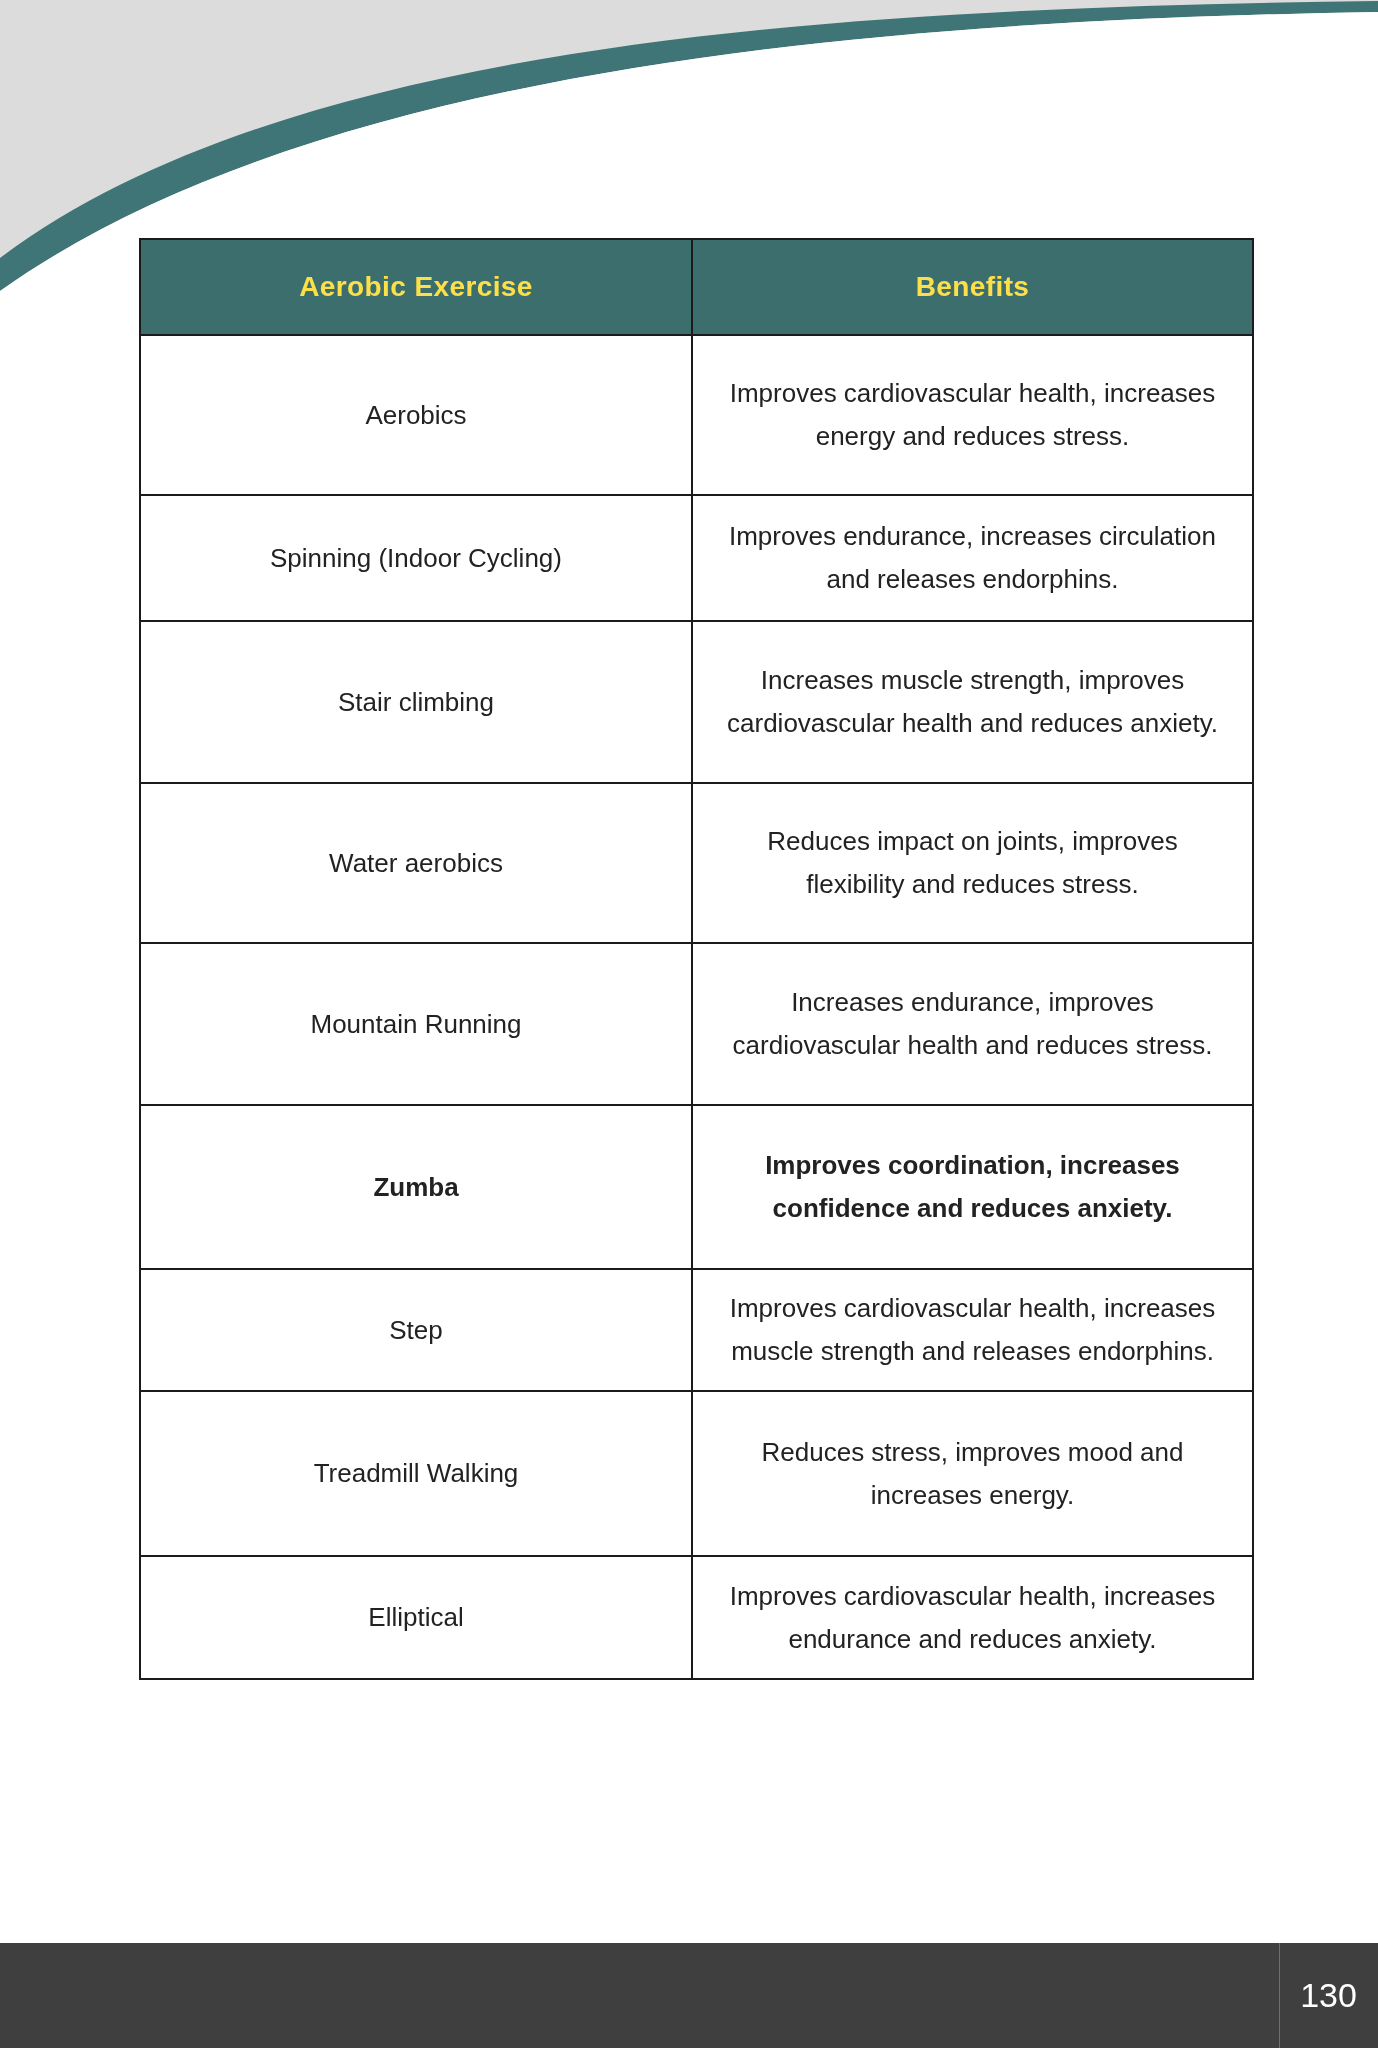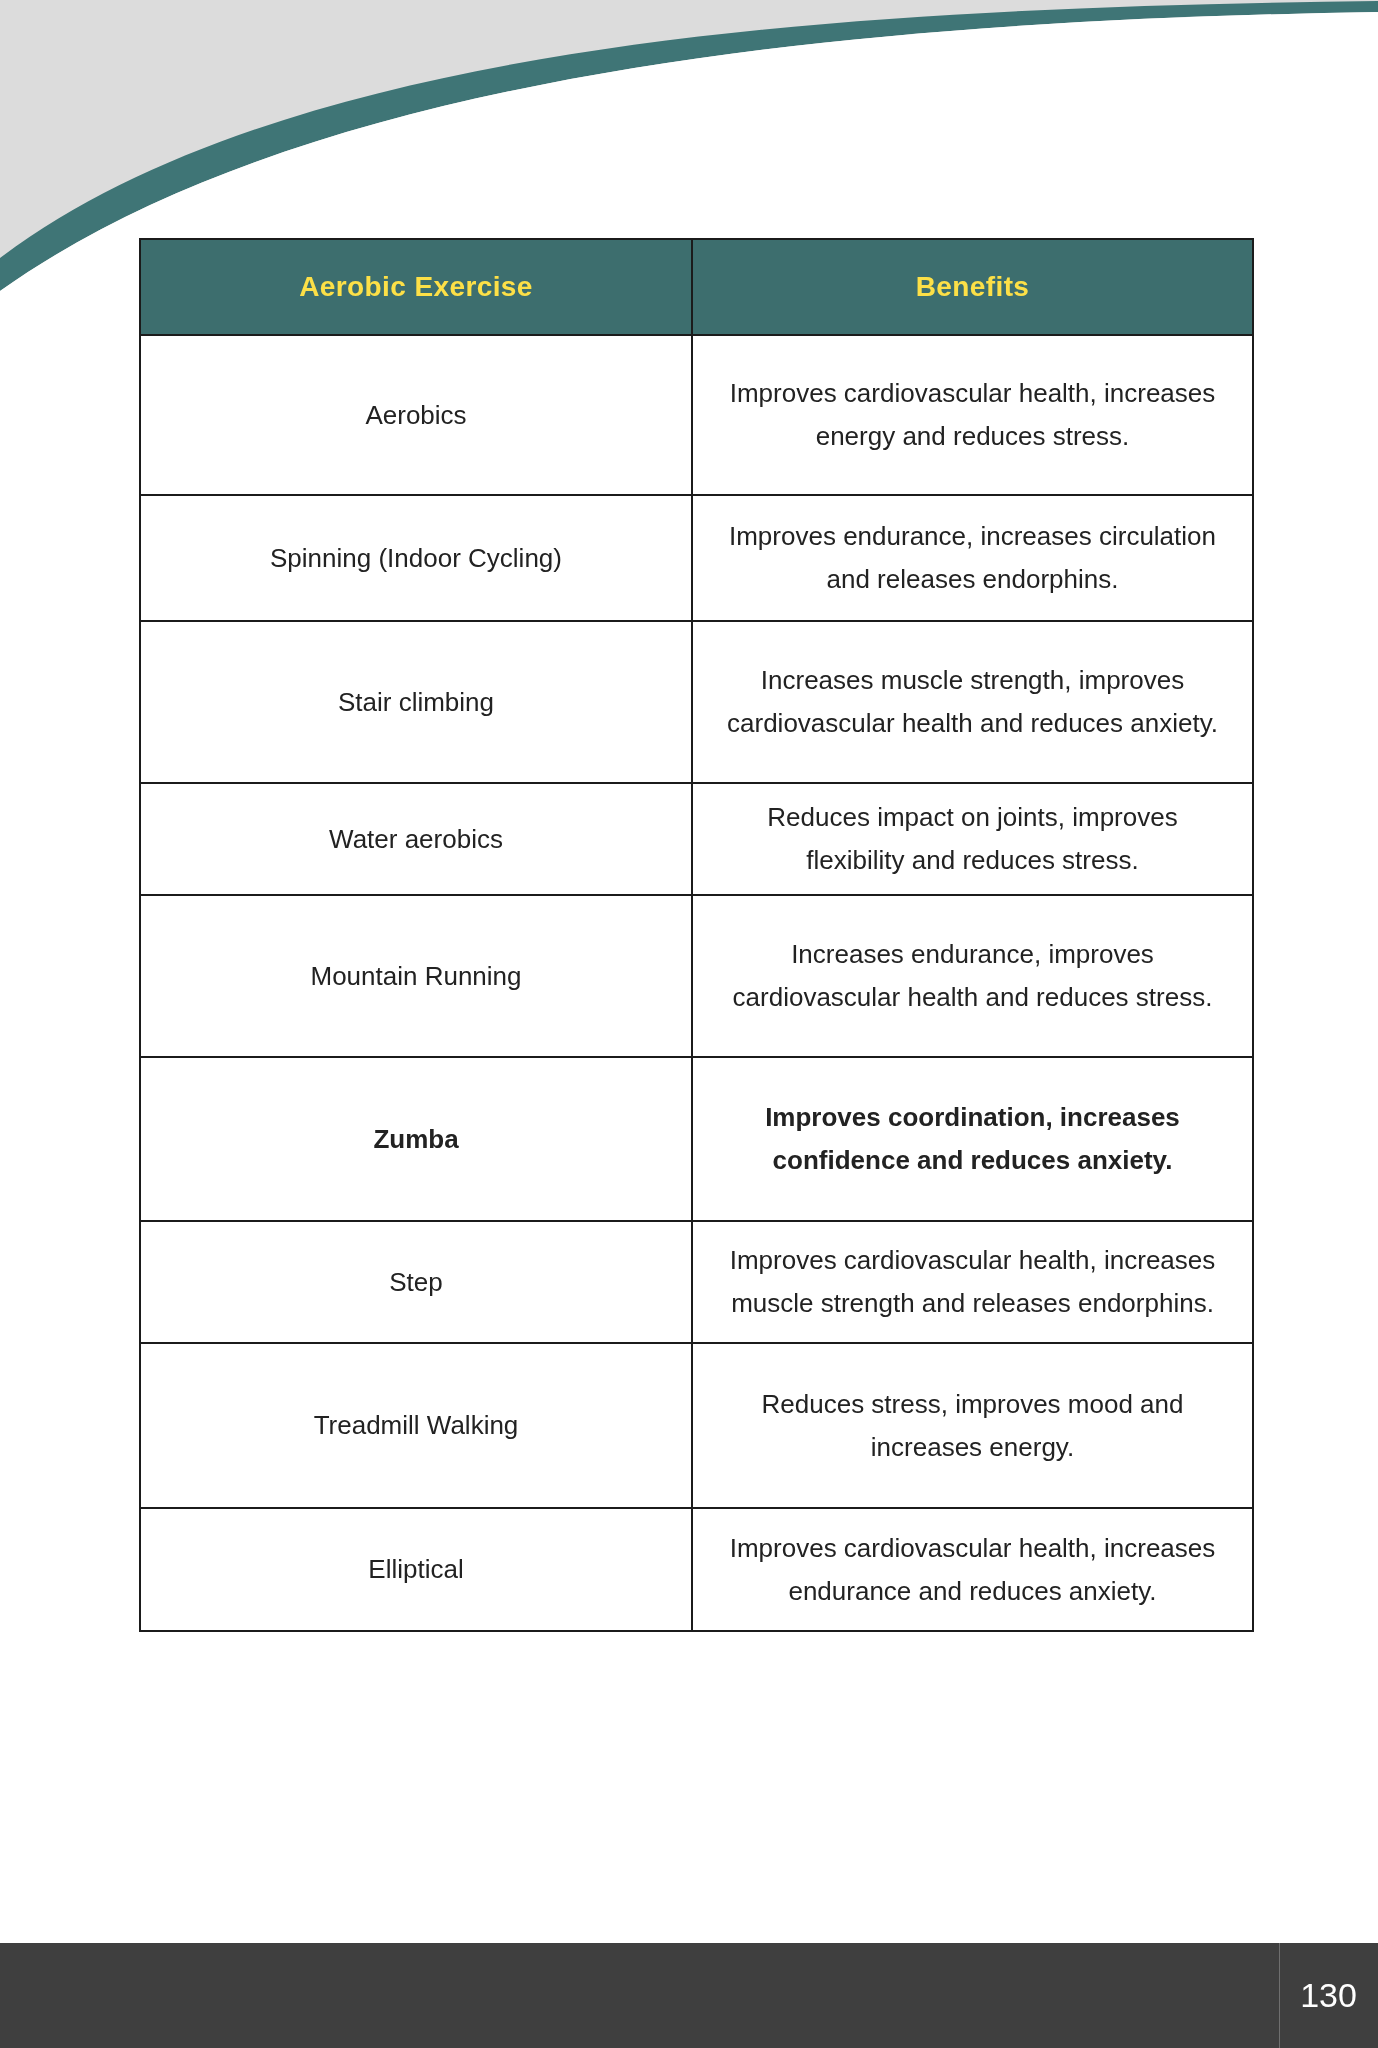--- a/index.html
+++ b/index.html
@@ -31,21 +31,21 @@
   thead th{
     background:var(--header-teal);color:#fde047;height:96px;
     font-size:28px;font-weight:bold;letter-spacing:.4px;
   }
   tbody td{font-size:26px;color:var(--text-col);}
   td.benefit{line-height:1.64;padding:8px 34px;}
   td.exercise{padding:12px 10px;}
   tbody tr:nth-child(1){height:160px;}
   tbody tr:nth-child(2){height:126px;}
   tbody tr:nth-child(3){height:162px;}
-  tbody tr:nth-child(4){height:112px;}
+  tbody tr:nth-child(4){height:160px;}
   tbody tr:nth-child(5){height:162px;}
   tbody tr:nth-child(6){height:164px;font-weight:bold;}
   tbody tr:nth-child(7){height:122px;}
   tbody tr:nth-child(8){height:165px;}
   tbody tr:nth-child(9){height:123px;border-radius:17px;}
   tbody tr:nth-child(10){height:161px;}
   
   .footer{
     position:absolute;left:0;top:1943px;width:1378px;height:105px;
     background:var(--footer-gray);

